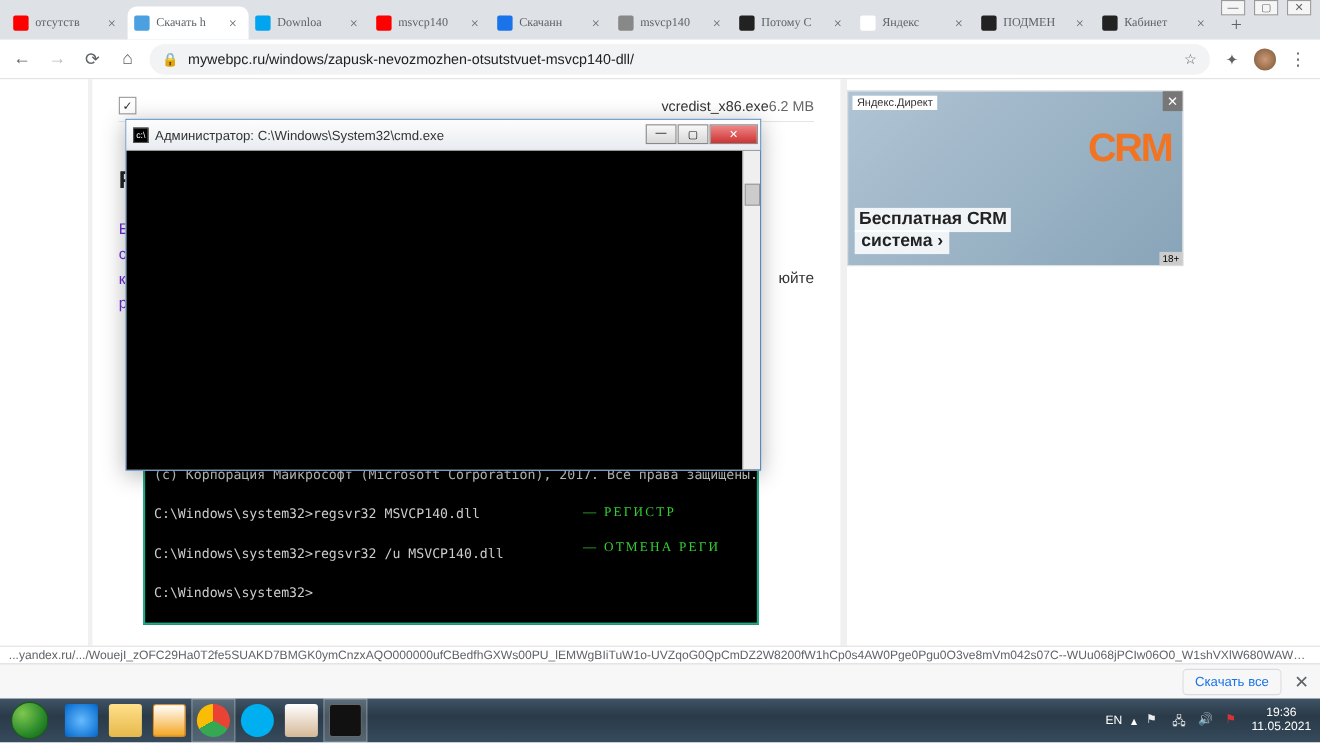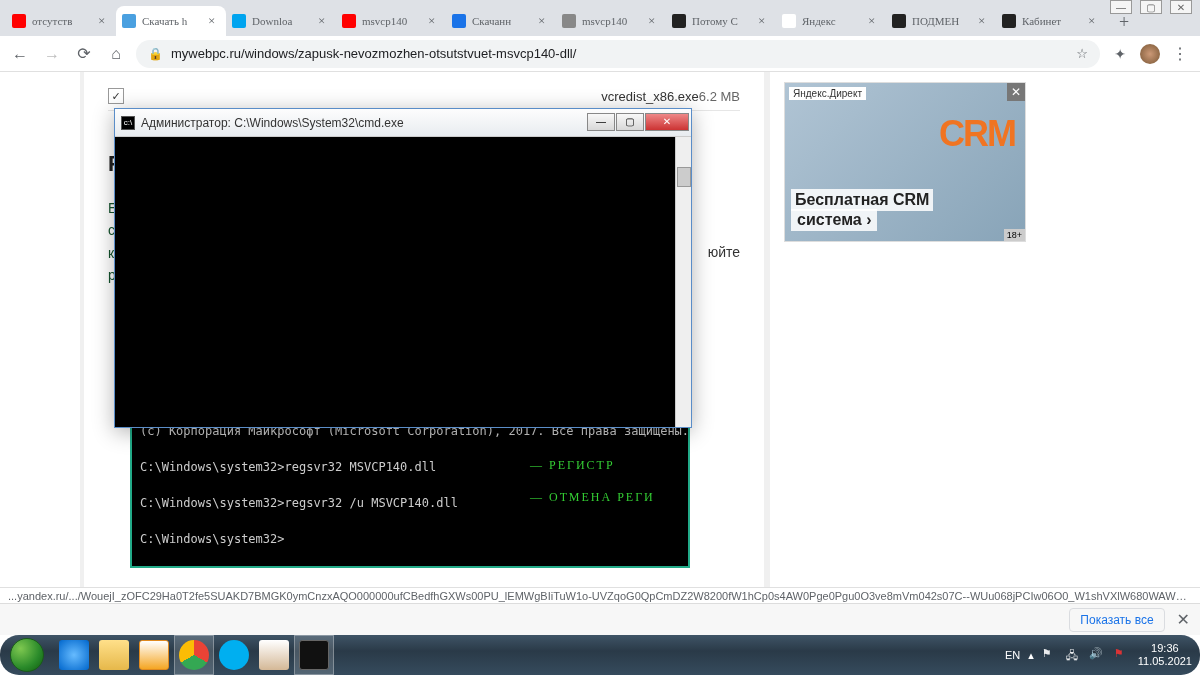--- a/index.html
+++ b/index.html
@@ -33,24 +33,24 @@
 .page-bg-left { position: absolute; left: 0; top: 0; width: 80px; height: 100%; background: #fff; }
 .page-content { position: absolute; left: 84px; top: 0; width: 680px; height: 100%; background: #fff; padding: 10px 24px; }
 .page-sidebar { position: absolute; left: 770px; top: 0; right: 0; height: 100%; background: #fff; }
 
 .download-row { display: flex; align-items: center; padding: 6px 0; border-bottom: 1px solid #e6e6e6; font-size: 13px; color: #333; }
 .dl-check { width: 16px; height: 16px; background: #fff; border: 1px solid #999; margin-right: 8px; display: flex; align-items: center; justify-content: center; font-size: 11px; color: #333; }
 .dl-name { flex: 1; text-align: right; }
 .dl-size { color: #666; }
 
 .heading-partial { font-size: 22px; font-weight: bold; color: #222; margin-top: 40px; }
-.body-text { margin-top: 20px; font-size: 14px; line-height: 1.6; color: #14532d; }
-
-
-.ad-box { position: absolute; top: 10px; left: 14px; width: 242px; height: 160px; border: 1px solid #ddd; background: linear-gradient(135deg,#b0c4d4,#88a4b8); }
+.body-text { margin-top: 20px; font-size: 14px; line-height: 1.6; color: #6d28d9; }
+
+
+.ad-box { position: absolute; top: 10px; left: 0; width: 306px; height: 160px; border: 1px solid #ddd; background: linear-gradient(135deg,#b0c4d4,#88a4b8); }
 .ad-label { position: absolute; top: 4px; left: 4px; background: #fff; color: #333; font-size: 10px; padding: 1px 4px; }
 .ad-close { position: absolute; top: 0; right: 0; width: 18px; height: 18px; background: #777; color: #fff; display: flex; align-items: center; justify-content: center; font-size: 12px; }
 .ad-crm { position: absolute; top: 30px; right: 10px; font-size: 36px; font-weight: 900; color: #f07422; letter-spacing: -2px; }
 .ad-text { position: absolute; bottom: 30px; left: 6px; font-size: 16px; font-weight: bold; color: #222; background: rgba(255,255,255,0.85); padding: 2px 4px; }
 .ad-text2 { position: absolute; bottom: 10px; left: 6px; font-size: 16px; font-weight: bold; color: #222; background: rgba(255,255,255,0.85); padding: 2px 6px; }
 .ad-age { position: absolute; bottom: 0; right: 0; background: #ccc; font-size: 9px; padding: 1px 3px; }
 
 
 .cmd-window { position: absolute; top: 108px; left: 114px; width: 578px; height: 320px; background: #fff; border: 1px solid #5a8dc8; box-shadow: 0 4px 20px rgba(0,0,0,0.3); z-index: 50; }
 .cmd-titlebar { height: 28px; background: linear-gradient(#fdfdfd,#e8ecf0); border-bottom: 1px solid #ccc; display: flex; align-items: center; padding-left: 6px; }
@@ -74,21 +74,21 @@
 
 .downloads-shelf { position: absolute; bottom: 40px; left: 0; right: 0; height: 32px; background: #f7f7f7; border-top: 1px solid #ddd; display: flex; align-items: center; padding: 0 10px; z-index: 60; }
 .dl-item { display: flex; align-items: center; gap: 8px; padding: 0 10px; height: 26px; border: 1px solid #ddd; background: #fff; font-size: 12px; }
 .dl-item-icon { width: 16px; height: 16px; background: #4a7; }
 .dl-chevron { color: #999; margin-left: 4px; }
 .shelf-spacer { flex: 1; }
 .show-all { color: #1a73e8; font-size: 12px; padding: 4px 10px; border: 1px solid #dadce0; border-radius: 4px; }
 .shelf-close { margin-left: 12px; color: #5f6368; font-size: 16px; }
 
 
-.taskbar { position: absolute; bottom: 0; left: 0; right: 0; height: 40px; background: linear-gradient(#3f5466,#2a3a48 40%,#364b5d); display: flex; align-items: center; z-index: 100; border-radius: 19px; }
+.taskbar { position: absolute; bottom: 0; left: 0; right: 0; height: 40px; background: linear-gradient(#3f5466,#2a3a48 40%,#364b5d); display: flex; align-items: center; z-index: 100; }
 .start-btn { width: 54px; height: 40px; display: flex; align-items: center; justify-content: center; }
 .start-orb { width: 34px; height: 34px; border-radius: 50%; background: radial-gradient(circle at 30% 30%, #7ec850, #2a8a2a 60%, #0f5a0f); border: 1px solid #1a5a1a; position: relative; }
 .task-icon { width: 40px; height: 40px; display: flex; align-items: center; justify-content: center; }
 .task-icon-box { width: 30px; height: 30px; border-radius: 3px; }
 .task-active { background: rgba(255,255,255,0.15); border: 1px solid rgba(255,255,255,0.3); }
 .systray { margin-left: auto; display: flex; align-items: center; gap: 8px; padding-right: 8px; color: #fff; font-size: 11px; }
 .systray-clock { text-align: center; line-height: 1.2; }
 .tray-icon { width: 16px; height: 16px; opacity: 0.9; }
 .lang { font-size: 11px; }
 </style>
@@ -224,21 +224,21 @@
     <div class="cmd-scroll">
       <div class="cmd-scroll-thumb"></div>
     </div>
   </div>
 </div>
 
 <div class="status-url">...yandex.ru/.../WouejI_zOFC29Ha0T2fe5SUAKD7BMGK0ymCnzxAQO000000ufCBedfhGXWs00PU_lEMWgBIiTuW1o-UVZqoG0QpCmDZ2W8200fW1hCp0s4AW0Pge0Pgu0O3ve8mVm042s07C--WUu068jPCIw06O0_W1shVXlW680WAW0fx1gHMv0irKN...</div>
 
 <div class="downloads-shelf">
   <div class="shelf-spacer"></div>
-  <div class="show-all">Показать все</div>
+  <div class="show-all">Скачать все</div>
   <div class="shelf-close">✕</div>
 </div>
 
 <div class="taskbar">
   <div class="start-btn">
       <div class="start-orb"></div>
     </div>
   <div class="task-icon">
       <div class="task-icon-box" style="background:radial-gradient(#6bf,#06c)"></div>
     </div>

